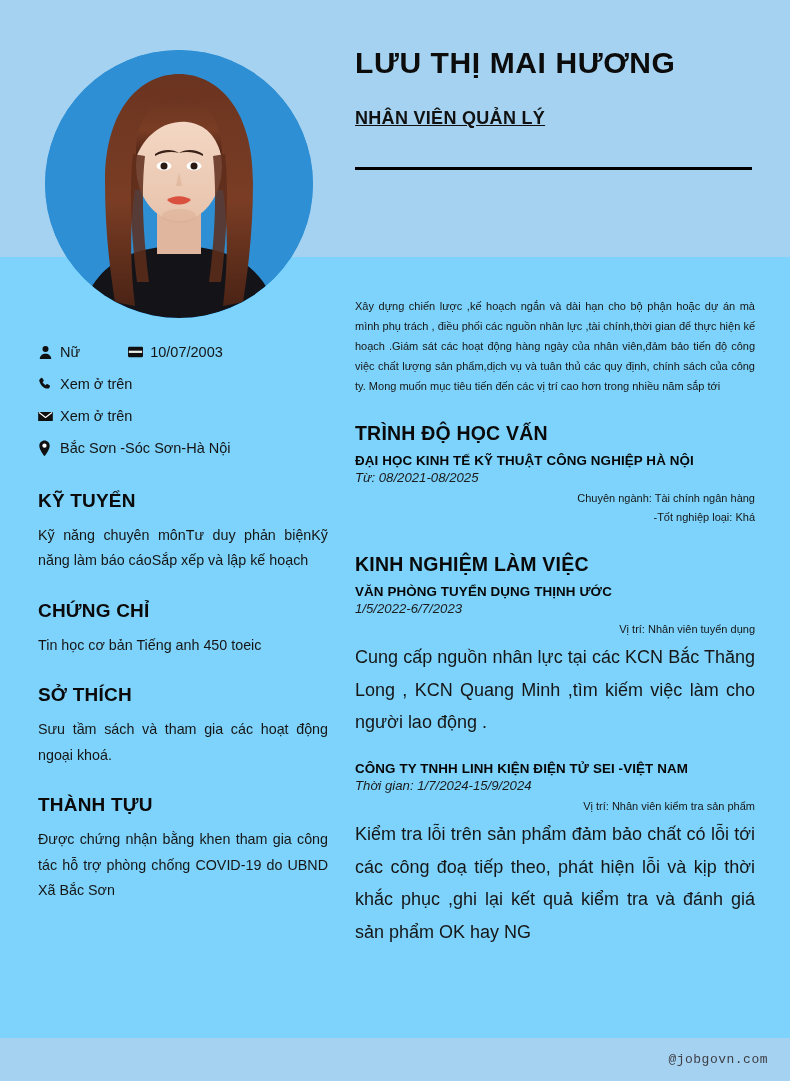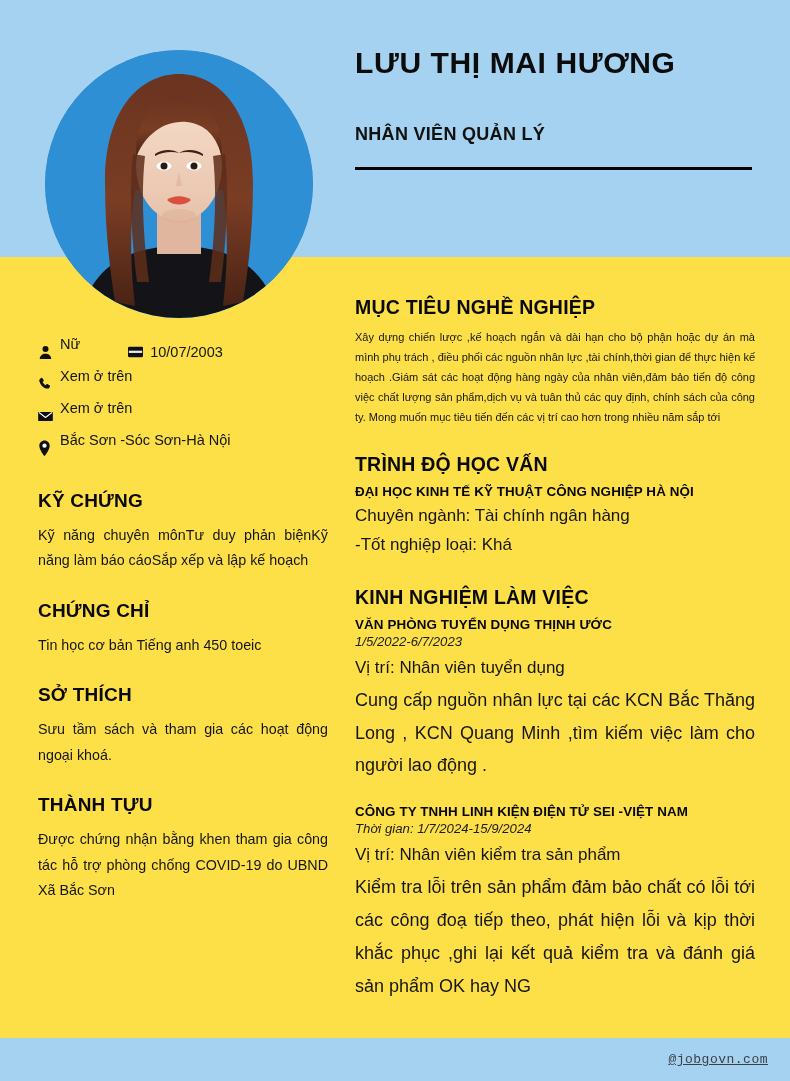--- a/index.html
+++ b/index.html
@@ -10,21 +10,21 @@
   }
   body {
     font-family: "Liberation Sans", "DejaVu Sans", sans-serif;
     -webkit-font-smoothing: antialiased;
   }
   .page {
     position: relative;
     width: 790px;
     height: 1081px;
     overflow: hidden;
-    background: #fde047;
+    background: #7dd3fc;
   }
 
   
   .header-band {
     position: absolute;
     left: 0;
     top: 0;
     width: 790px;
     height: 257px;
     background: #a5d2f0;
@@ -38,21 +38,20 @@
     background: #a5d2f0;
   }
   .watermark {
     position: absolute;
     right: 22px;
     top: 1052px;
     font-family: "Liberation Mono", "DejaVu Sans Mono", monospace;
     font-size: 13px;
     letter-spacing: 0.5px;
     color: #3e3e46;
-    text-decoration: underline;
   }
 
   
   .photo-wrap {
     position: absolute;
     left: 45px;
     top: 50px;
     width: 268px;
     height: 268px;
     border-radius: 50%;
@@ -76,21 +75,22 @@
     letter-spacing: 0.6px;
     color: #0c0c0c;
     line-height: 1.25;
     margin: 0;
   }
   .cv-role {
     font-size: 18px;
     font-weight: 600;
     letter-spacing: 0.3px;
     color: #111111;
-    margin: 42px 0 0 0;
+    margin: 26px 0 0 0;
+    text-decoration: underline;
   }
   .header-rule {
     position: absolute;
     left: 355px;
     top: 167px;
     width: 397px;
     height: 3px;
     background: #000000;
     z-index: 5;
   }
@@ -106,20 +106,21 @@
     position: absolute;
     left: 355px;
     top: 296px;
     width: 400px;
   }
 
   
   .contact-list { margin: 0; padding: 0; }
   .contact-row {
     display: flex;
+    align-items: center;
     height: 32px;
   }
   .c-icon {
     width: 22px;
     min-width: 22px;
     display: flex;
     align-items: center;
     justify-content: flex-start;
     color: #101010;
   }
@@ -175,24 +176,25 @@
     letter-spacing: 0.1px;
     margin: 0 0 2px 0;
   }
   .entry-date {
     font-size: 13.2px;
     font-style: italic;
     color: #1b1b1b;
     margin: 0 0 4px 0;
   }
   .entry-line {
-    font-size: 17px;
+    font-size: 11px;
     line-height: 1.72;
     color: #161616;
     margin: 0;
+    text-align: right;
   }
   .entry-desc {
     font-size: 18px;
     line-height: 1.82;
     color: #161616;
     text-align: justify;
     margin: 2px 0 0 0;
   }
   .entry.gap { margin-top: 22px; }
 </style>
@@ -308,42 +310,42 @@
           <svg width="13" height="16" viewBox="0 0 14 17" fill="currentColor">
             <path d="M7 0.4C3.9.4 1.4 2.9 1.4 6c0 4.1 5 10.6 5.2 10.9.2.2.6.2.8 0C7.6 16.6 12.6 10.1 12.6 6 12.6 2.9 10.1.4 7 .4z"></path>
             <circle cx="7" cy="6" r="2.3" fill="#ffffff"></circle>
           </svg>
         </span>
         <span class="c-text">Bắc Sơn -Sóc Sơn-Hà Nội</span>
       </div>
 
     </div>
 
-    <h2 class="l-head">KỸ CHỨNG</h2>
+    <h2 class="l-head">KỸ TUYỂN</h2>
     <p class="l-body">Kỹ năng chuyên mônTư duy phản biệnKỹ năng làm báo cáoSắp xếp và lập kế hoạch</p>
 
     <h2 class="l-head">CHỨNG CHỈ</h2>
     <p class="l-body">Tin học cơ bản Tiếng anh 450 toeic</p>
 
     <h2 class="l-head">SỞ THÍCH</h2>
     <p class="l-body">Sưu tầm sách và tham gia các hoạt động ngoại khoá.</p>
 
     <h2 class="l-head">THÀNH TỰU</h2>
     <p class="l-body">Được chứng nhận bằng khen tham gia công tác hỗ trợ phòng chống COVID-19 do UBND Xã Bắc Sơn</p>
 
   </div>
 
   <div class="right-col">
 
-    <h2 class="r-head">MỤC TIÊU NGHỀ NGHIỆP</h2>
     <p class="r-body">Xây dựng chiến lược ,kế hoạch ngắn và dài hạn cho bộ phận hoặc dự án mà mình phụ trách , điều phối các nguồn nhân lực ,tài chính,thời gian để thực hiện kế hoạch .Giám sát các hoạt động hàng ngày của nhân viên,đảm bảo tiến độ công việc chất lượng sản phẩm,dịch vụ và tuân thủ các quy định, chính sách của công ty. Mong muốn mục tiêu tiến đến các vị trí cao hơn trong nhiều năm sắp tới</p>
 
     <h2 class="r-head spaced">TRÌNH ĐỘ HỌC VẤN</h2>
     <div class="entry">
       <div class="entry-org">ĐẠI HỌC KINH TẾ KỸ THUẬT CÔNG NGHIỆP HÀ NỘI</div>
+      <div class="entry-date">Từ: 08/2021-08/2025</div>
       <div class="entry-line">Chuyên ngành: Tài chính ngân hàng</div>
       <div class="entry-line">-Tốt nghiệp loại: Khá</div>
     </div>
 
     <h2 class="r-head spaced">KINH NGHIỆM LÀM VIỆC</h2>
 
     <div class="entry">
       <div class="entry-org">VĂN PHÒNG TUYỂN DỤNG THỊNH ƯỚC</div>
       <div class="entry-date">1/5/2022-6/7/2023</div>
       <div class="entry-line">Vị trí: Nhân viên tuyển dụng</div>

